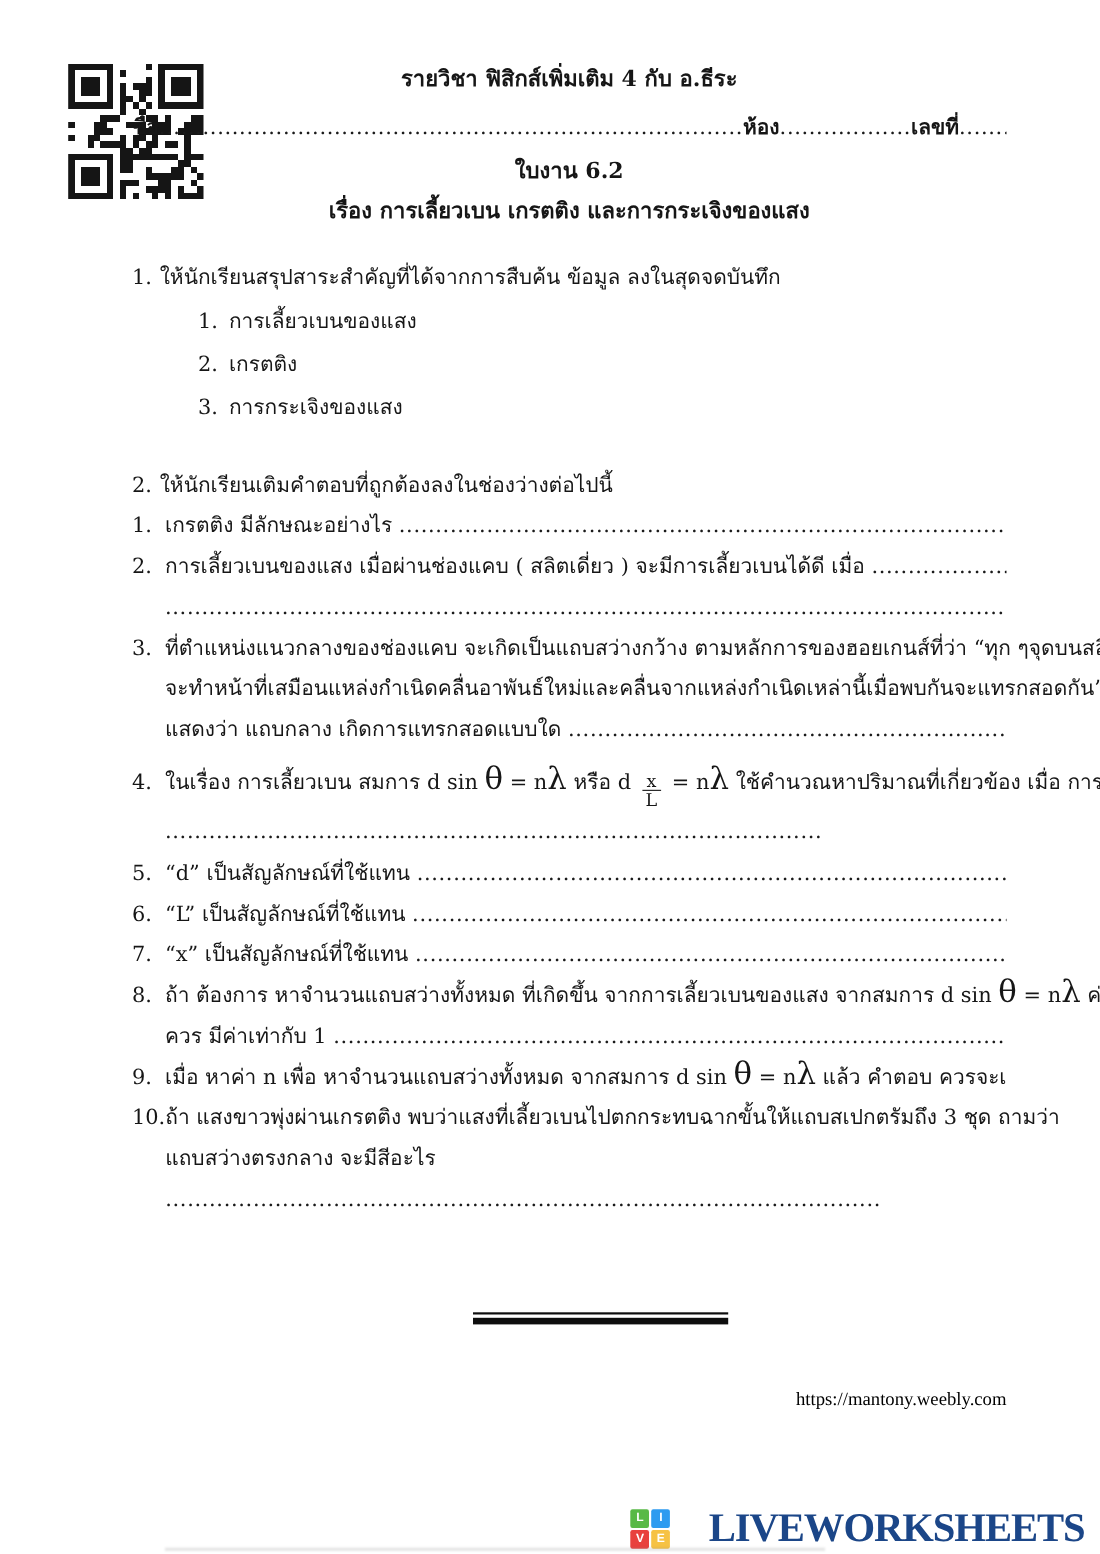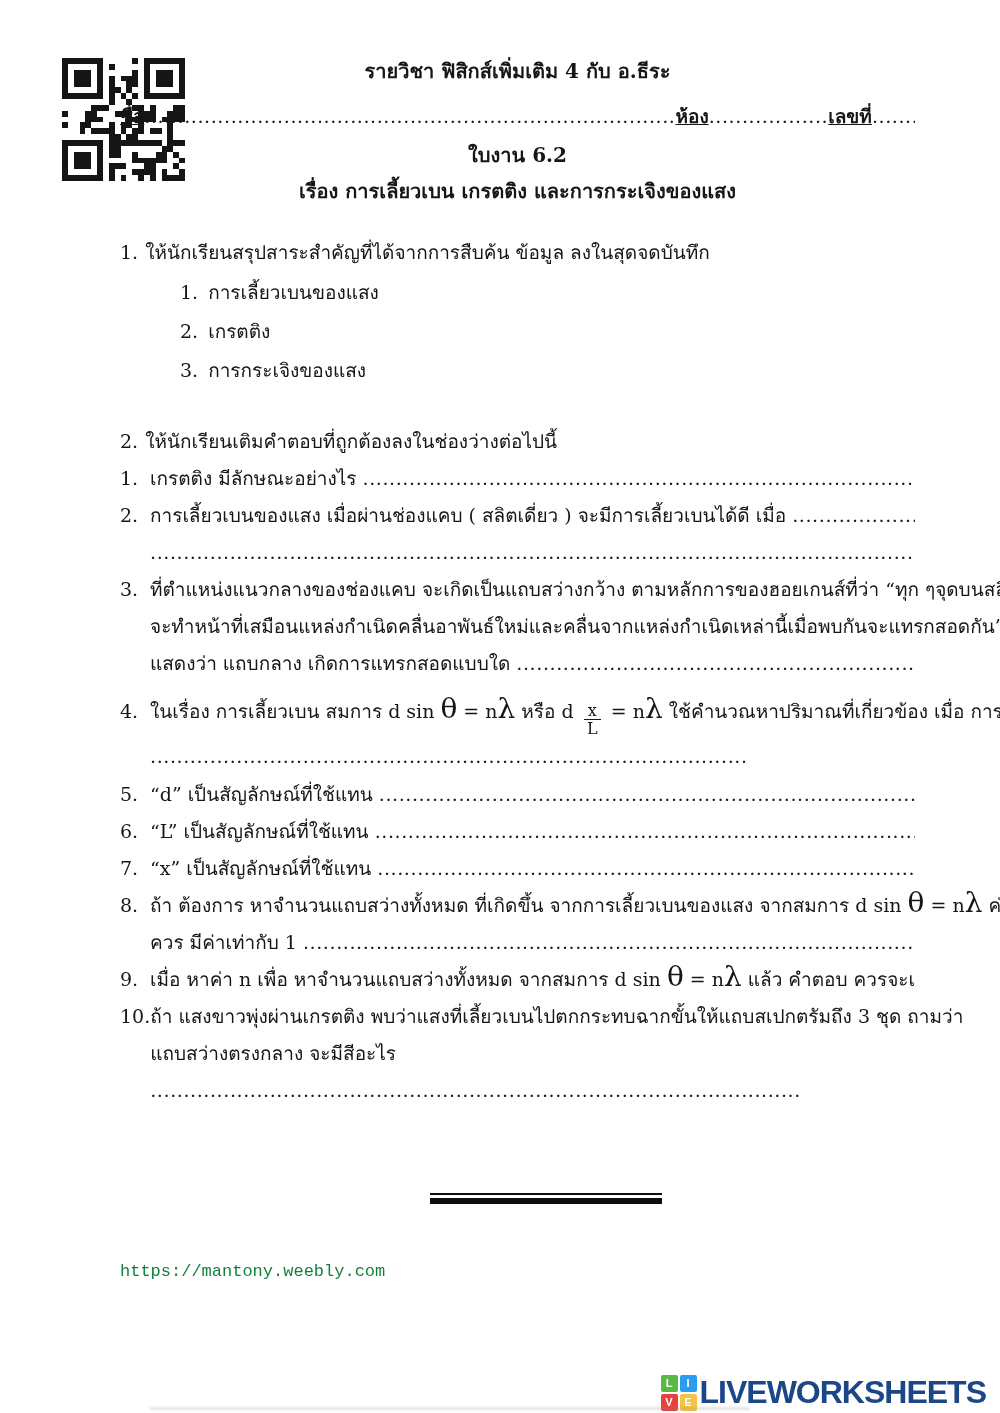--- a/index.html
+++ b/index.html
@@ -6,21 +6,21 @@
   .page{position:relative;width:1000px;height:1413px;background:#fff;overflow:hidden;
         font-family:"DejaVu Serif","Liberation Serif",serif;color:#161616;}
   .qr{position:absolute;left:62px;top:58px;width:123px;height:123px;}
   .content{position:absolute;left:120px;top:0;width:795px;}
   .title{text-align:center;font-weight:bold;font-size:20px;line-height:30px;}
   .course{margin-top:56px;}
   .sheet{margin-top:7px;}
   .topic{margin-top:6px;}
   .name-line{margin-top:10px;height:37px;line-height:40px;font-size:19px;text-align:center;
              white-space:nowrap;overflow:hidden;}
-  .b{font-weight:bold;text-decoration:underline;}
+  .b{font-weight:bold;}
   .dots{letter-spacing:0.6px;color:#1a1a1a;}
   .instr{font-size:19px;line-height:37px;height:37px;white-space:nowrap;overflow:hidden;}
   #instr1{margin-top:28px;}
   #instr2{margin-top:33px;}
   .q-num-inline{display:inline-block;margin-right:7px;}
   .topics{padding-left:60px;font-weight:normal;font-size:19px;margin-top:2px;}
   .topic-row{line-height:39px;height:39px;}
   .topic-num{display:inline-block;margin-right:10px;}
   .q{display:flex;font-size:19px;}
   .q-num{flex:0 0 30px;line-height:37px;}
@@ -30,26 +30,26 @@
   .q-tall{margin-top:4px;}
   .q-tall .q-num{line-height:50px;}
   .q-tall .q-line{line-height:40px;height:40px;}
   .q-tall .q-line:first-child{line-height:50px;height:50px;}
   .sym{font-size:28px;font-family:"DejaVu Serif",serif;line-height:0;}
   .frac{display:inline-block;vertical-align:-16px;text-align:center;font-size:16px;margin:0 4px;}
   .ftop{display:block;line-height:17px;border-bottom:1.5px solid #161616;padding:0 4px;}
   .fbot{display:block;line-height:17px;}
   .divider{margin:84px auto 0;width:232px;height:3px;border-top:2px solid #0e0e0e;
            border-bottom:6px solid #0e0e0e;transform:translateX(28px);}
-  .url{margin-top:58px;text-align:left;font-size:17px;font-family:Liberation Mono, monospace;color:#15803d;}
+  .url{margin-top:58px;text-align:right;font-size:17px;font-family:Liberation Serif, serif;color:#000000;}
   .logo{position:absolute;right:14px;bottom:2px;display:flex;align-items:center;gap:3px;}
   .logo-grid{display:grid;grid-template-columns:17px 17px;grid-template-rows:17px 17px;gap:2px;}
   .tile{display:flex;align-items:center;justify-content:center;color:#fff;border-radius:2px;
         font-family:"Liberation Sans",sans-serif;font-weight:bold;font-size:11px;}
-  .logo-text{font-family:Liberation Sans, sans-serif;font-weight:800;font-size:32px;letter-spacing:-1px;}
+  .logo-text{font-family:Liberation Serif, serif;font-weight:800;font-size:37px;letter-spacing:-1px;margin-left:32px;}
   .scan-artifact{position:absolute;left:150px;bottom:3px;width:600px;height:3px;background:#8a8a8a;
                  opacity:.22;filter:blur(1px);}
 </style>
 </head>
 <body>
 
 <div class="page">
   <svg class="qr" id="qr" viewBox="0 0 21 21" shape-rendering="crispEdges">
       <rect x="0" y="0" width="1" height="1" fill="#151515"></rect>
       <rect x="1" y="0" width="1" height="1" fill="#151515"></rect>

